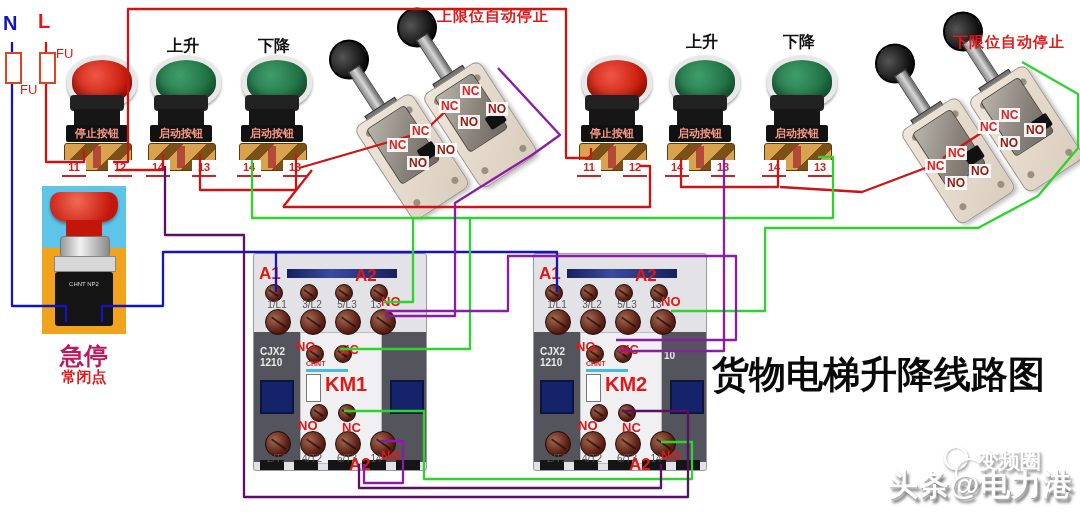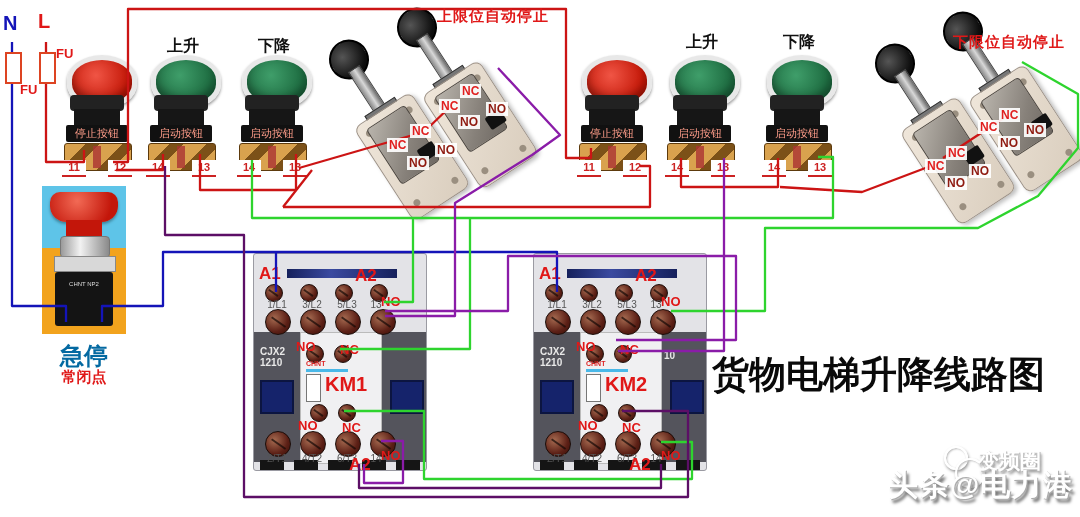--- a/index.html
+++ b/index.html
@@ -7,21 +7,21 @@
        font-family:"Liberation Sans",sans-serif;}
   
   .pushbtn{position:absolute;width:74px;height:122px;z-index:4;}
   .cap{position:absolute;left:7px;top:0;width:60px;height:44px;border-radius:50%/46%;
        border:5px solid #e8e8e8;box-shadow:0 2px 3px rgba(0,0,0,.4), inset 0 -6px 8px rgba(0,0,0,.35);}
   .cap.red{background:radial-gradient(circle at 40% 35%,#f05545,#c41808 70%);}
   .cap.green{background:radial-gradient(circle at 40% 35%,#3f9e6a,#1d6b40 70%);}
   .collar{position:absolute;left:10px;top:40px;width:54px;height:16px;background:#222;border-radius:4px;}
   .bodyblk{position:absolute;left:14px;top:54px;width:46px;height:18px;background:#161616;}
   .band{position:absolute;left:6px;top:70px;width:62px;height:17px;background:#111;color:#ff9d8a;
-        font-size:11px;font-weight:normal;text-align:center;line-height:17px;border-radius:2px;}
+        font-size:11px;font-weight:bold;text-align:center;line-height:17px;border-radius:2px;}
   .base{position:absolute;left:4px;top:88px;width:66px;height:26px;border-radius:3px;
         background:linear-gradient(135deg,#d9a24e 0 22%,#7c5118 22% 38%,#d9a24e 38% 62%,#7c5118 62% 78%,#d9a24e 78%);
         border:1px solid #5d3a0c;}
   .base:after{content:"";position:absolute;left:28px;top:2px;width:8px;height:22px;background:#a33;opacity:.8;}
   .tchip{position:absolute;bottom:0;width:24px;height:15px;background:#fff;border-bottom:2px solid #c22;
          color:#c22;font-size:11px;font-weight:bold;text-align:center;line-height:14px;z-index:7;}
   .tchip.l{left:2px;} .tchip.r{right:2px;}
   .caption{position:absolute;width:70px;text-align:center;font-size:16px;font-weight:bold;color:#111;z-index:7;}
   
   .limitsw{position:absolute;width:74px;height:190px;z-index:3;}
@@ -75,28 +75,28 @@
   .es-bg-top{position:absolute;left:0;top:0;width:100%;height:62px;background:#5ec4e8;}
   .es-bg-bot{position:absolute;left:0;top:62px;width:100%;height:86px;background:#f2a31d;}
   .es-cap{position:absolute;left:8px;top:6px;width:68px;height:30px;border-radius:10px 10px 16px 16px;
           background:radial-gradient(circle at 40% 30%,#f26a55,#c3160a 75%);box-shadow:0 2px 3px rgba(0,0,0,.35);}
   .es-stem{position:absolute;left:24px;top:34px;width:36px;height:16px;background:#c3160a;}
   .es-chrome{position:absolute;left:18px;top:50px;width:48px;height:20px;
              background:linear-gradient(90deg,#9a9a9a,#f2f2f2 40%,#8a8a8a);border-radius:4px;border:1px solid #777;}
   .es-nut{position:absolute;left:12px;top:70px;width:60px;height:14px;background:#d8d8d8;border:1px solid #888;}
   .es-block{position:absolute;left:13px;top:86px;width:58px;height:54px;background:#141414;border-radius:3px;
             color:#ddd;font-size:6px;text-align:center;line-height:8px;padding-top:8px;box-sizing:border-box;}
-  .es-label{position:absolute;left:42px;top:340px;width:84px;text-align:center;color:#0369a1;
+  .es-label{position:absolute;left:42px;top:340px;width:84px;text-align:center;color:#be185d;
             font-size:24px;font-weight:bold;z-index:7;}
   .es-sub{position:absolute;left:42px;top:368px;width:84px;text-align:center;color:#e01818;
           font-size:15px;font-weight:bold;z-index:7;}
   
   .plabel{position:absolute;font-size:20px;font-weight:bold;z-index:7;}
   .fuse{position:absolute;width:13px;height:28px;background:#fff;border:2px solid #d42;z-index:6;}
-  .fulbl{position:absolute;color:#e01818;font-size:13px;font-weight:bold;z-index:7;}
+  .fulbl{position:absolute;color:#e01818;font-size:13px;font-weight:normal;z-index:7;}
   
   .title{position:absolute;left:712px;top:350px;width:366px;color:#0a0a0a;font-size:37px;
          font-weight:900;letter-spacing:0px;z-index:8;}
   .wm-brand{position:absolute;left:978px;top:447px;font-size:21px;font-weight:bold;color:#fff;
             text-shadow:1px 1px 0 #bbb,2px 3px 3px #8a8a8a;z-index:8;}
   .wm-credit{position:absolute;left:888px;top:465px;font-size:30px;font-weight:900;color:#fff;
              text-shadow:1px 1px 0 #aaa,3px 4px 3px #777;letter-spacing:1px;z-index:8;}
   .wm-face{position:absolute;border-radius:50%;border:2px solid #fff;box-shadow:1px 2px 3px #999, inset 1px 1px 2px #bbb;z-index:8;}
   #wires{position:absolute;left:0;top:0;z-index:5;pointer-events:none;}
 </style>

